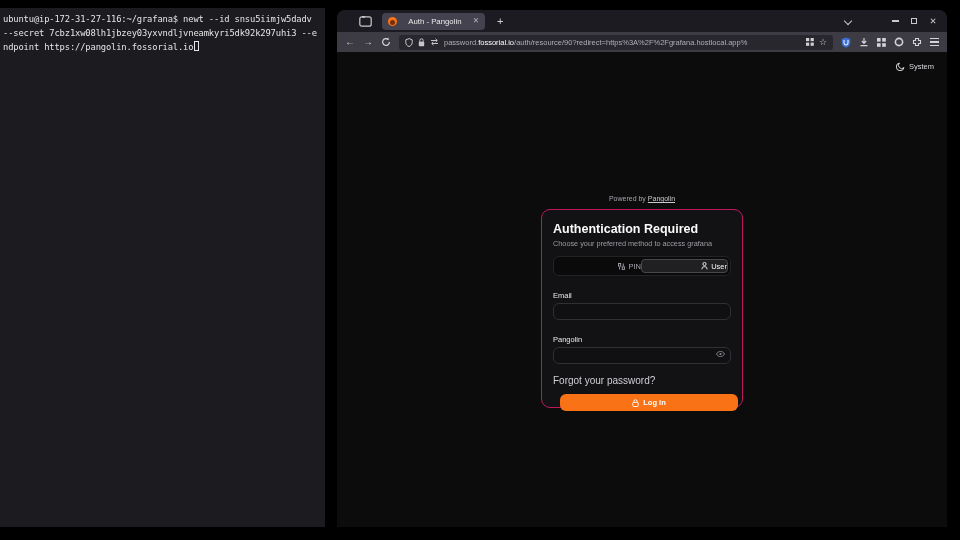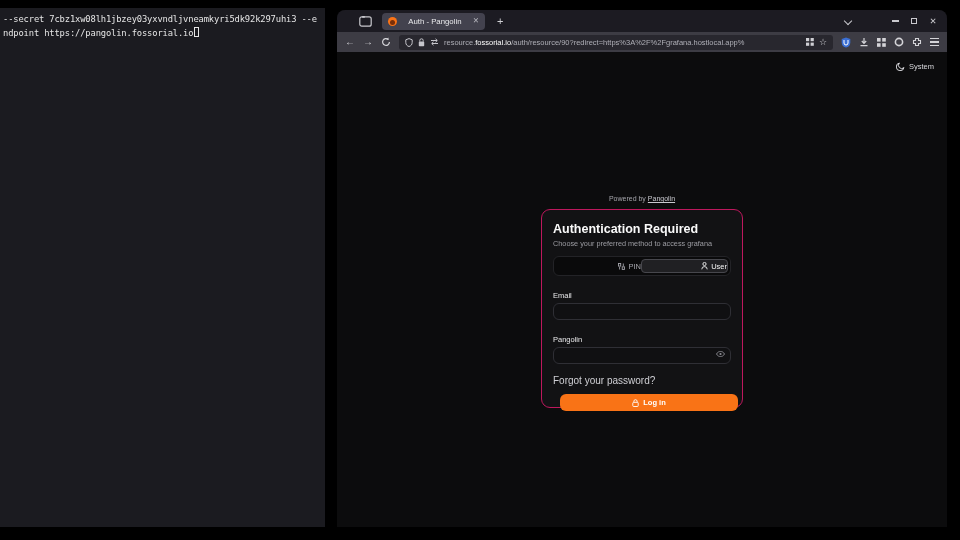--- a/index.html
+++ b/index.html
@@ -77,20 +77,21 @@
   .forgot { margin-top:11px; font-size:10px; color:#cfcfd4; }
   .login-btn { margin-top:8px; width:100%; height:17px; background:var(--accent);
                border:none; border-radius:6px; color:#fff; font-size:7.5px; font-weight:600;
                display:flex; align-items:center; justify-content:center; gap:4px;
                font-family:"Liberation Sans", sans-serif;margin-left:7px; }
 </style>
 </head>
 <body>
 
 <div id="terminal" class="abs">
+  <div class="term-line"><span>ubuntu@ip-172-31-27-116:~/grafana$ newt --id snsu5iimjw5dadv</span></div>
   <div class="term-line"><span>--secret 7cbz1xw08lh1jbzey03yxvndljvneamkyri5dk92k297uhi3 --e</span></div>
   <div class="term-line"><span>ndpoint https://pangolin.fossorial.io</span><span class="cursor"></span></div>
 </div>
 
 <div id="browser" class="abs">
 
   <div class="tabbar">
     <span class="fxview">
       <svg width="13" height="11" viewBox="0 0 13 11">
           <rect x="0.8" y="0.8" width="11.4" height="9.4" rx="2" fill="none" stroke="#c9c9ce" stroke-width="1.2"></rect>
@@ -134,21 +135,21 @@
             <rect x="0.8" y="3.6" width="5.4" height="4.6" rx="0.8" fill="#c6c6cc"></rect>
             <path d="M1.8 3.6V2.5a1.7 1.7 0 0 1 3.4 0v1.1" fill="none" stroke="#c6c6cc" stroke-width="1"></path>
           </svg>
       </span>
       <span class="tb-icon">
         <svg width="9" height="8" viewBox="0 0 9 8">
             <path d="M1 2.5h6M5.5 0.8 7.3 2.5 5.5 4.2" fill="none" stroke="#c6c6cc" stroke-width="1"></path>
             <path d="M8 5.5H2M3.5 3.8 1.7 5.5 3.5 7.2" fill="none" stroke="#c6c6cc" stroke-width="1"></path>
           </svg>
       </span>
-      <span class="url-text"><span>resource.</span><span class="url-domain">fossorial.io</span><span>/auth/resource/90?redirect=https%3A%2F%2Fgrafana.hostlocal.app%</span></span>
+      <span class="url-text"><span>password.</span><span class="url-domain">fossorial.io</span><span>/auth/resource/90?redirect=https%3A%2F%2Fgrafana.hostlocal.app%</span></span>
       <span class="tb-icon">
         <svg width="8" height="8" viewBox="0 0 8 8">
             <rect x="0" y="0" width="3.2" height="3.2" fill="#cfcfd4"></rect>
             <rect x="4.6" y="0" width="3.2" height="3.2" fill="#cfcfd4"></rect>
             <rect x="0" y="4.6" width="3.2" height="3.2" fill="#cfcfd4"></rect>
             <rect x="4.6" y="4.6" width="3.2" height="3.2" fill="#cfcfd4"></rect>
           </svg>
       </span>
       <span class="star">☆</span>
     </div>

